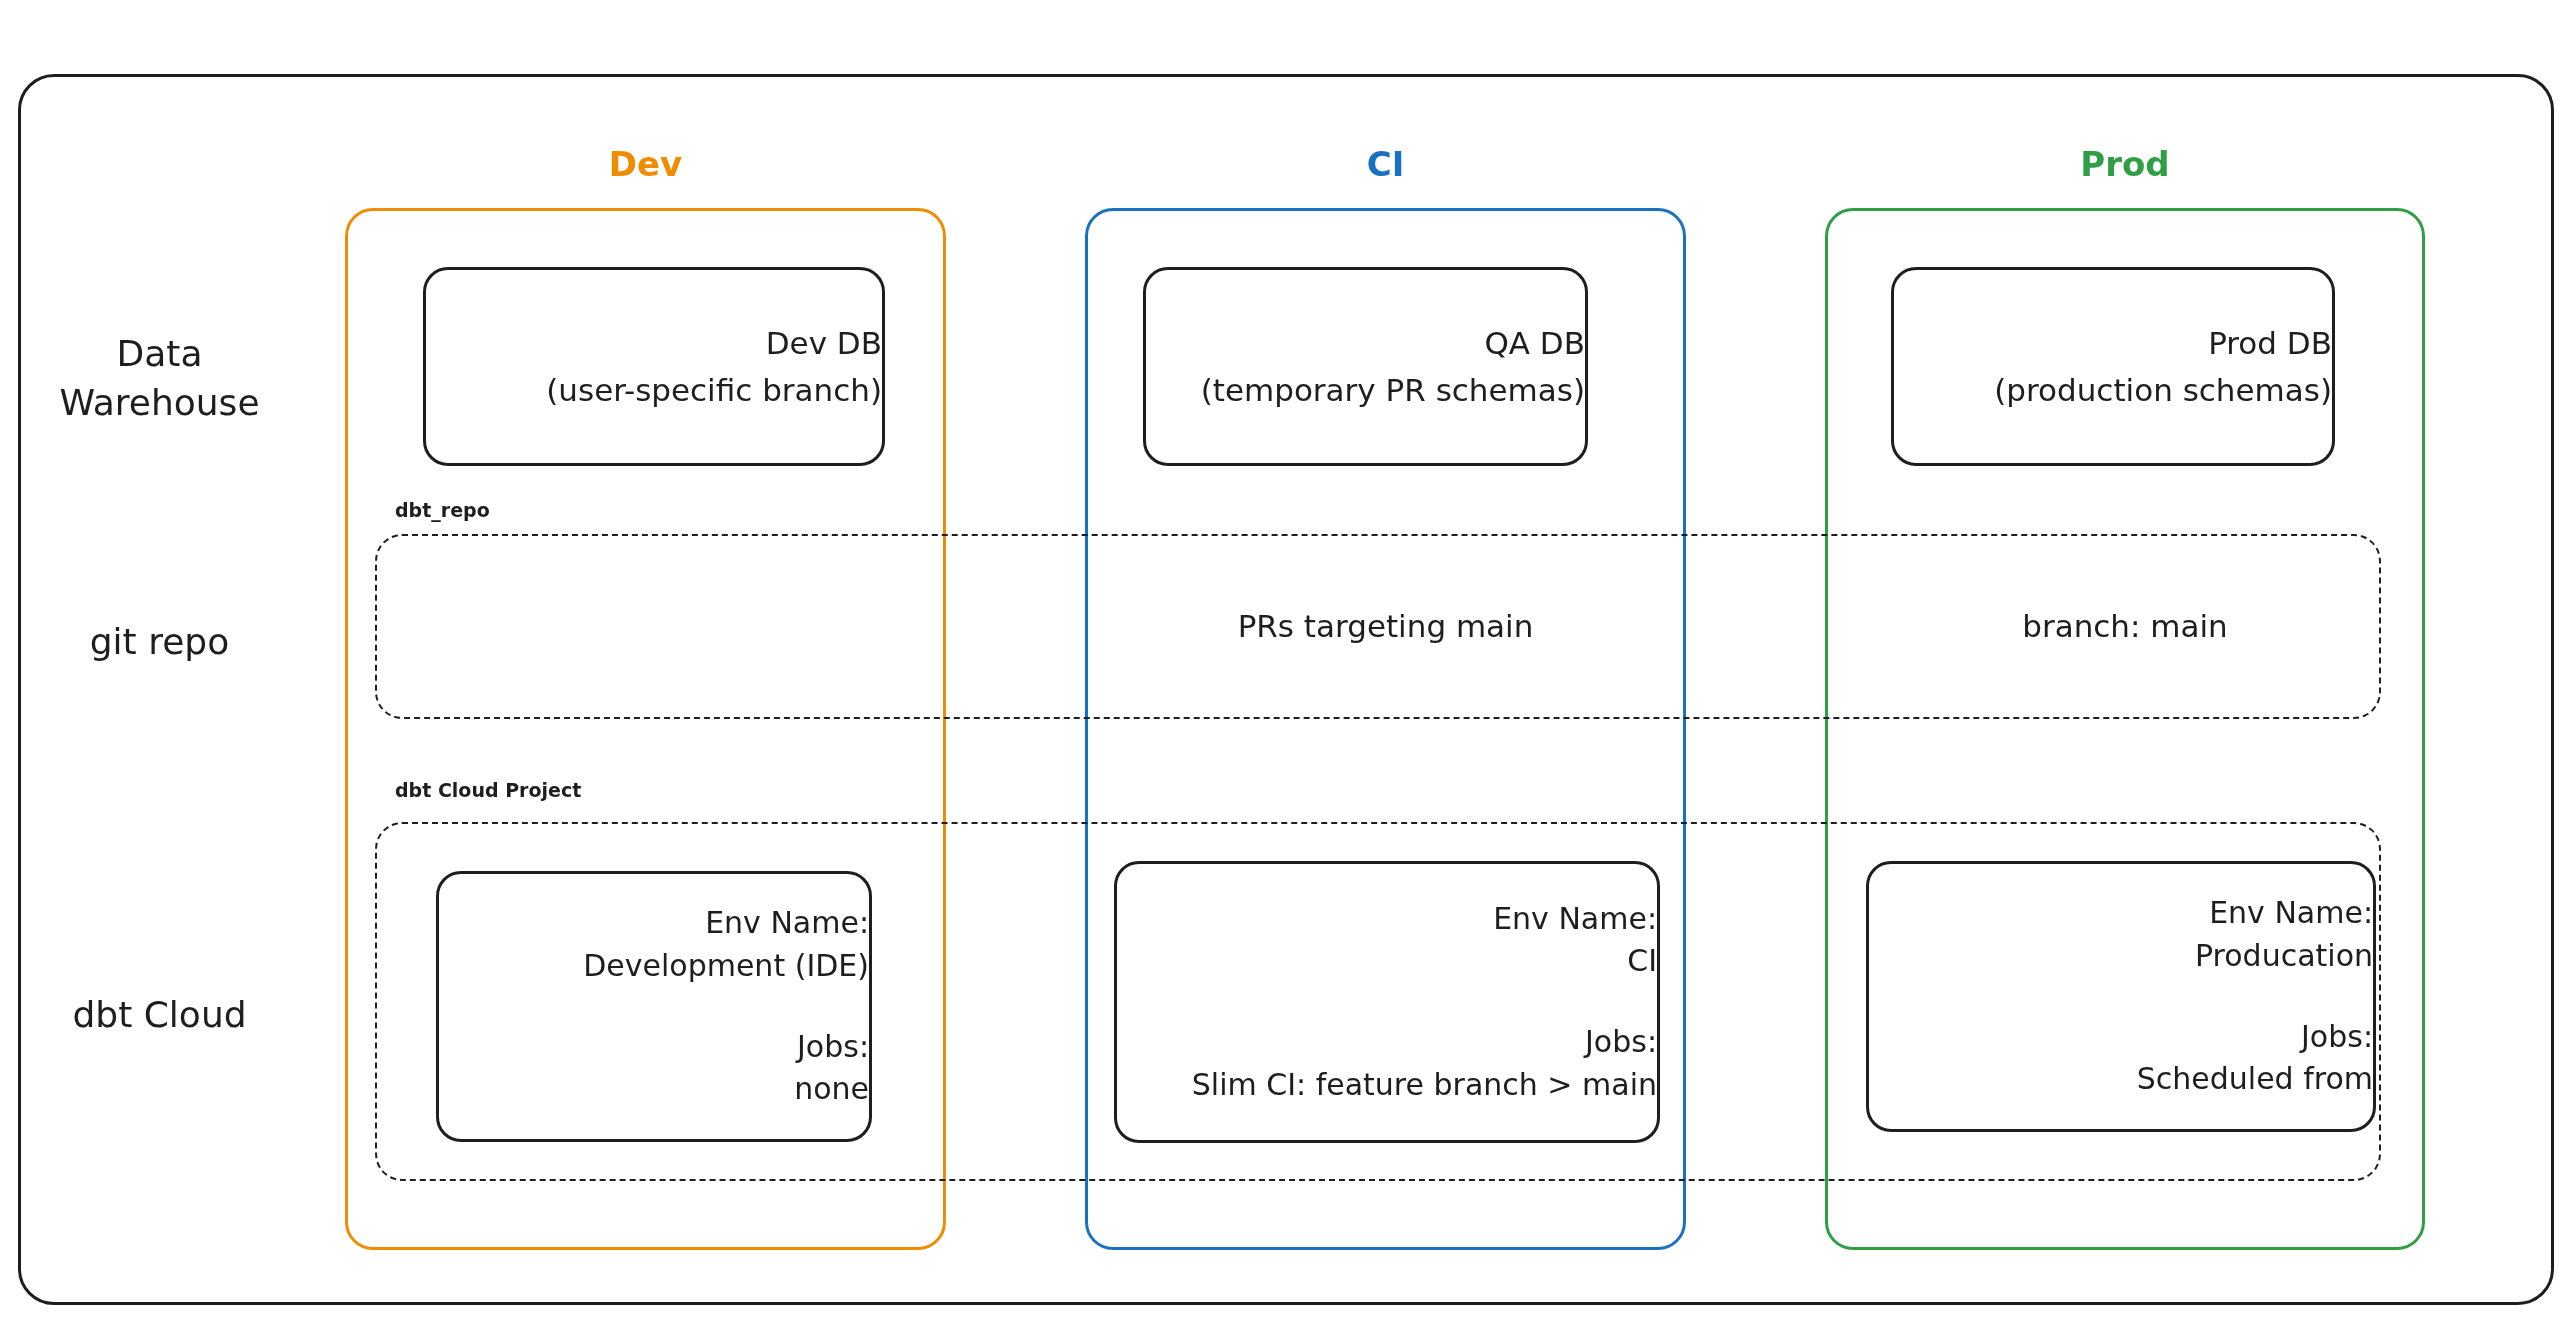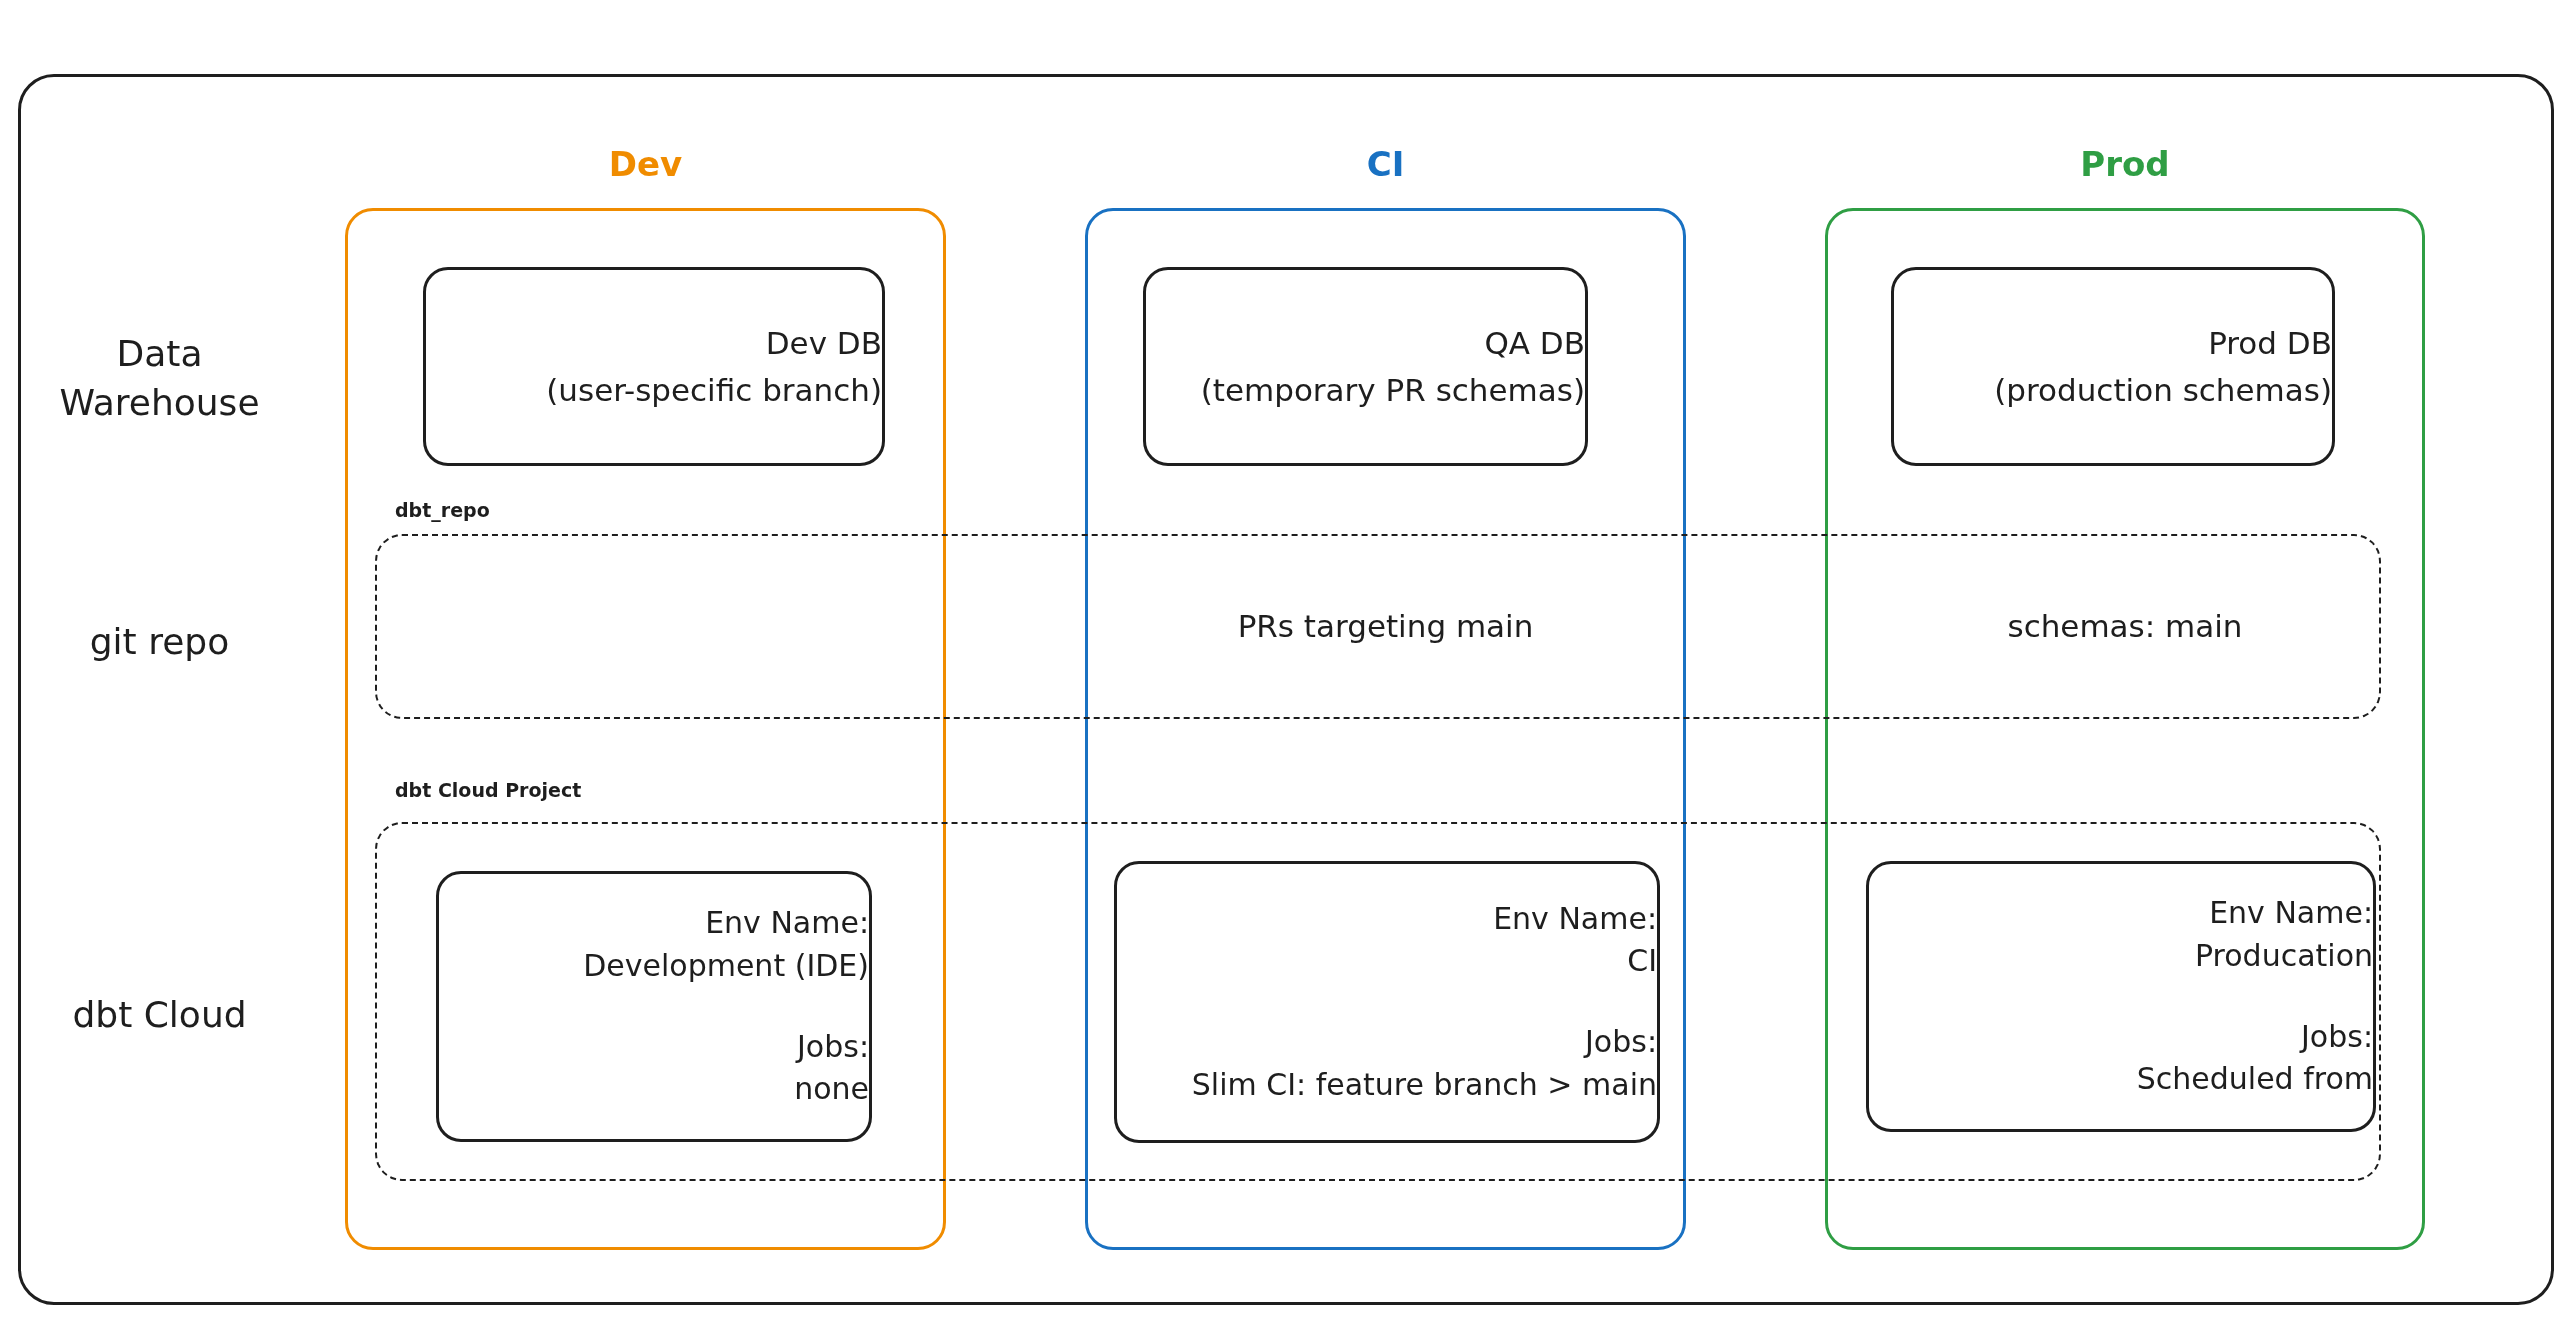--- a/index.html
+++ b/index.html
@@ -123,21 +123,21 @@
     <div>(production schemas)</div>
   </div>
 
   <div class="abs container-label label-repo">dbt_repo</div>
   <div class="abs dashed-box dashed-repo"></div>
 
   <div class="abs git-text git-ci">
     <div>PRs targeting main</div>
   </div>
   <div class="abs git-text git-prod">
-    <div>schemas: main</div>
+    <div>branch: main</div>
   </div>
 
   <div class="abs container-label label-cloud">dbt Cloud Project</div>
   <div class="abs dashed-box dashed-cloud"></div>
 
   <div class="abs node-box env-box env-dev">
     <div>Env Name:</div>
     <div>Development (IDE)</div>
     <div class="env-gap"></div>
     <div>Jobs:</div>

